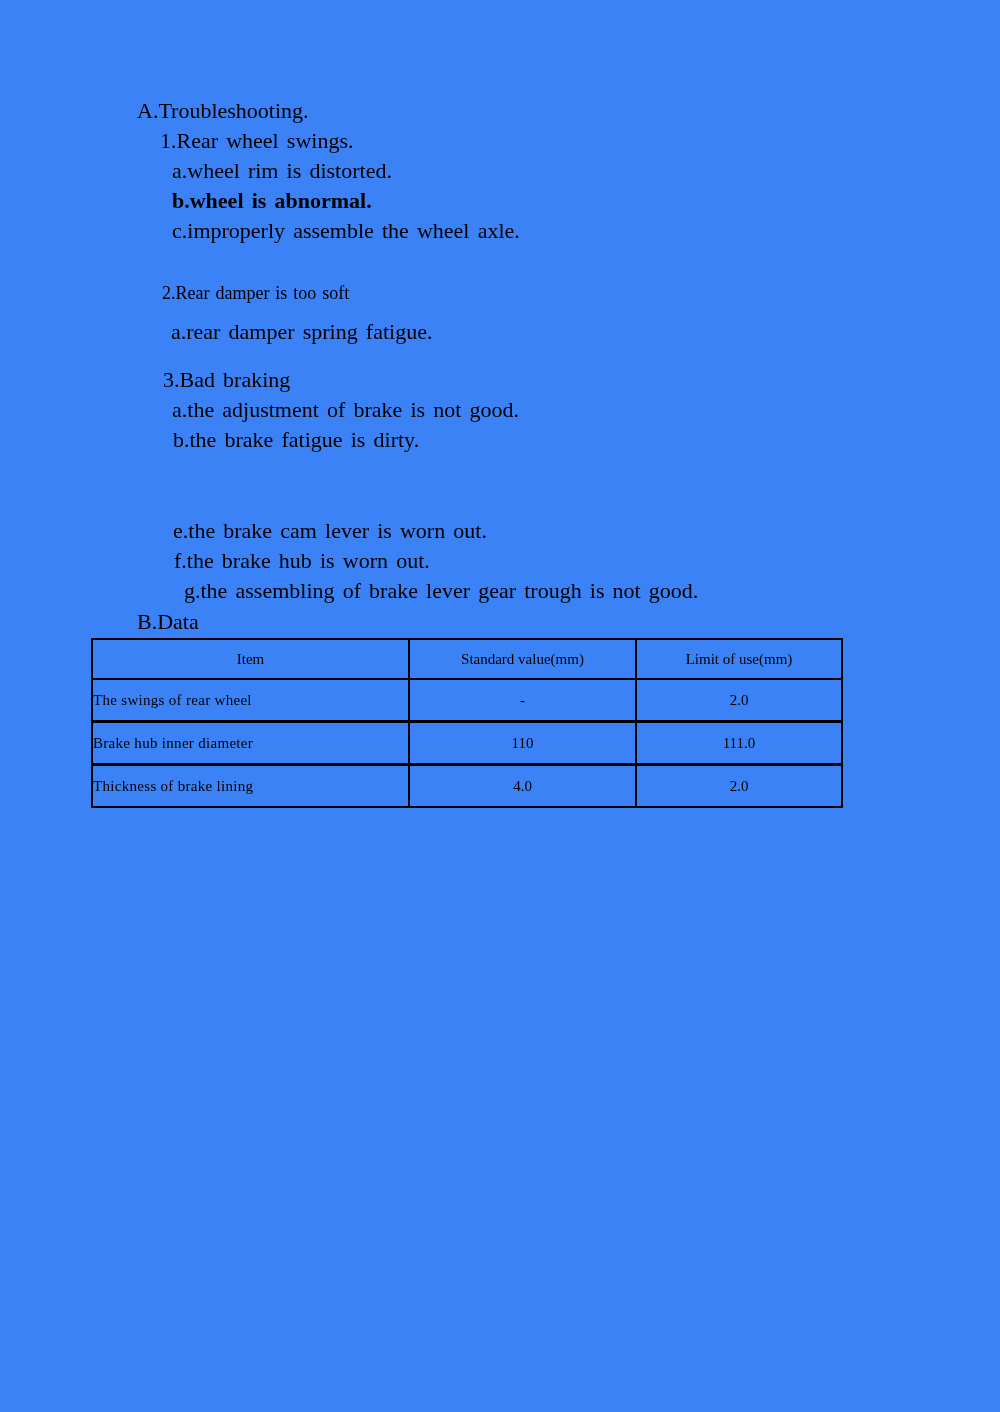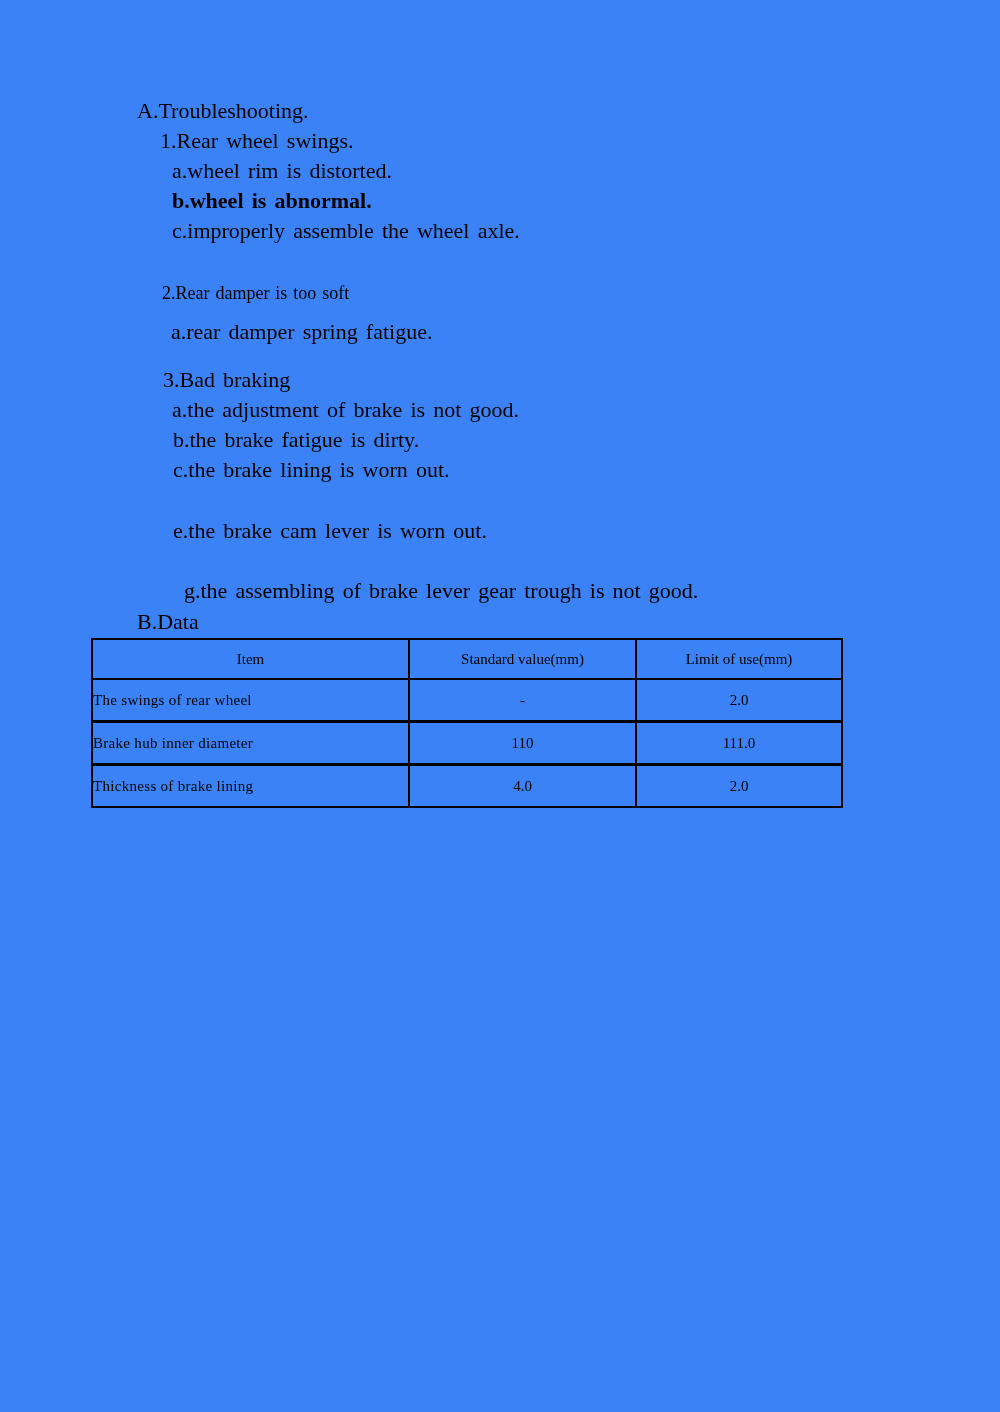--- a/index.html
+++ b/index.html
@@ -87,22 +87,22 @@
   <div class="t-line" style="left:172px; top:159px;">a.wheel rim is distorted.</div>
   <div class="t-line" style="left:172px; top:189px;font-weight:bold;">b.wheel is abnormal.</div>
   <div class="t-line" style="left:172px; top:219px;">c.improperly assemble the wheel axle.</div>
 
   <div class="t-line t-small" style="left:162px; top:284px;">2.Rear damper is too soft</div>
   <div class="t-line" style="left:171px; top:308px;margin-top:12px;">a.rear damper spring fatigue.</div>
 
   <div class="t-line" style="left:163px; top:368px;">3.Bad braking</div>
   <div class="t-line" style="left:172px; top:398px;">a.the adjustment of brake is not good.</div>
   <div class="t-line" style="left:173px; top:428px;">b.the brake fatigue is dirty.</div>
-  <div class="t-line" style="left:173px; top:458px;">c.the brake lining is worn out.</div>
   <div class="t-line" style="left:173px; top:519px;">e.the brake cam lever is worn out.</div>
+  <div class="t-line" style="left:174px; top:549px;">f.the brake hub is worn out.</div>
   <div class="t-line" style="left:176px; top:579px;margin-left:8px;">g.the assembling of brake lever gear trough is not good.</div>
 
   <div class="t-line" style="left:137px; top:610px;">B.Data</div>
 
   <table class="data-table">
     <colgroup>
       <col class="c-item">
       <col class="c-std">
       <col class="c-lim">
     </colgroup>

